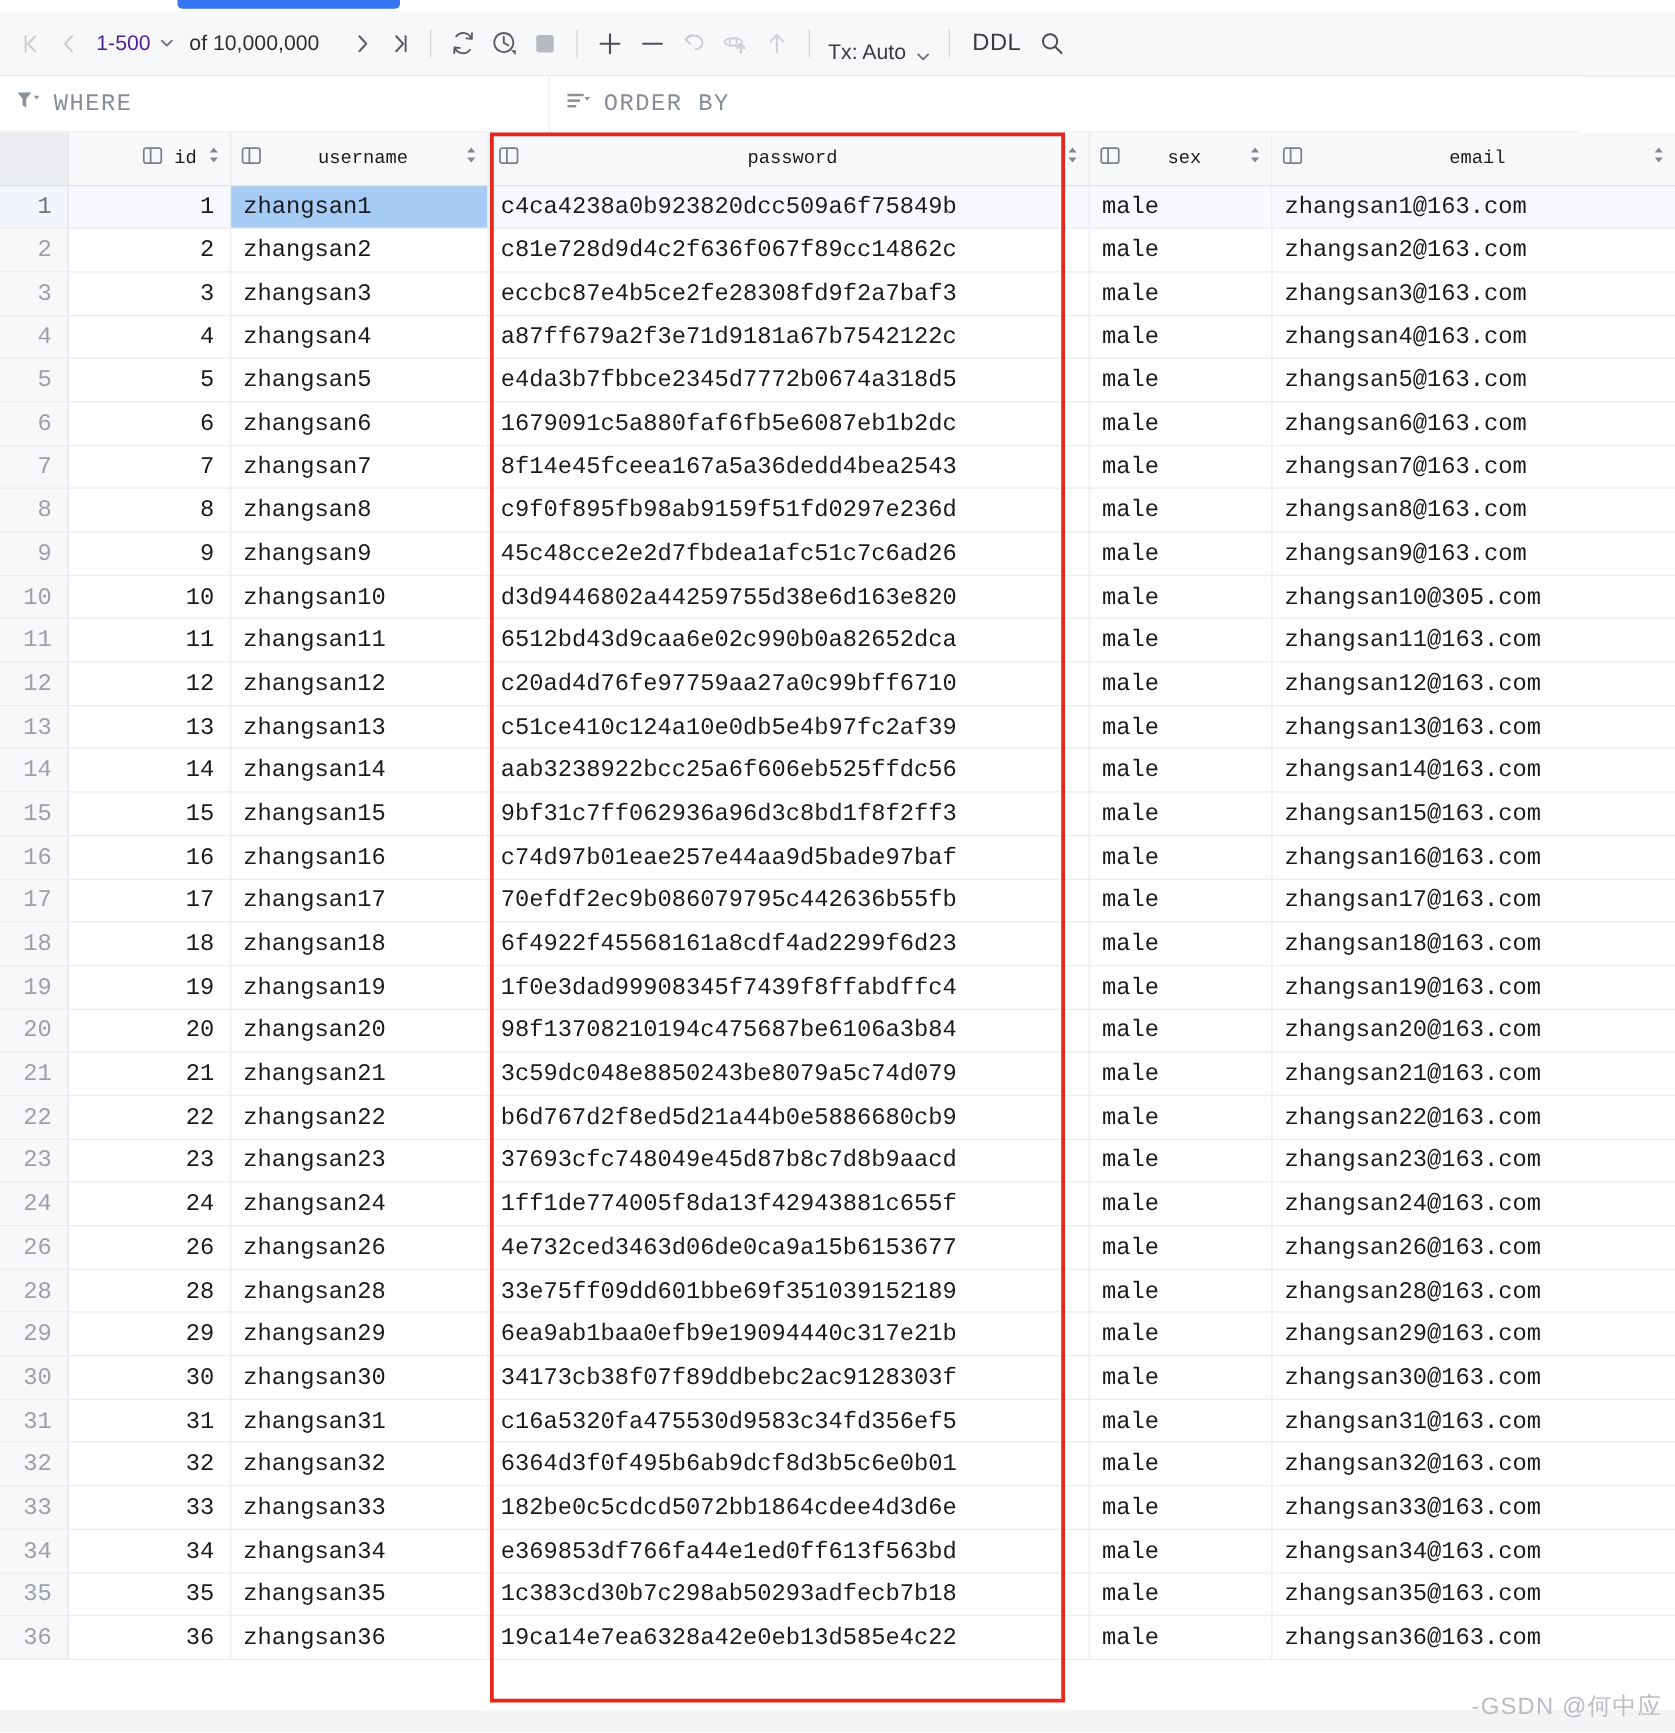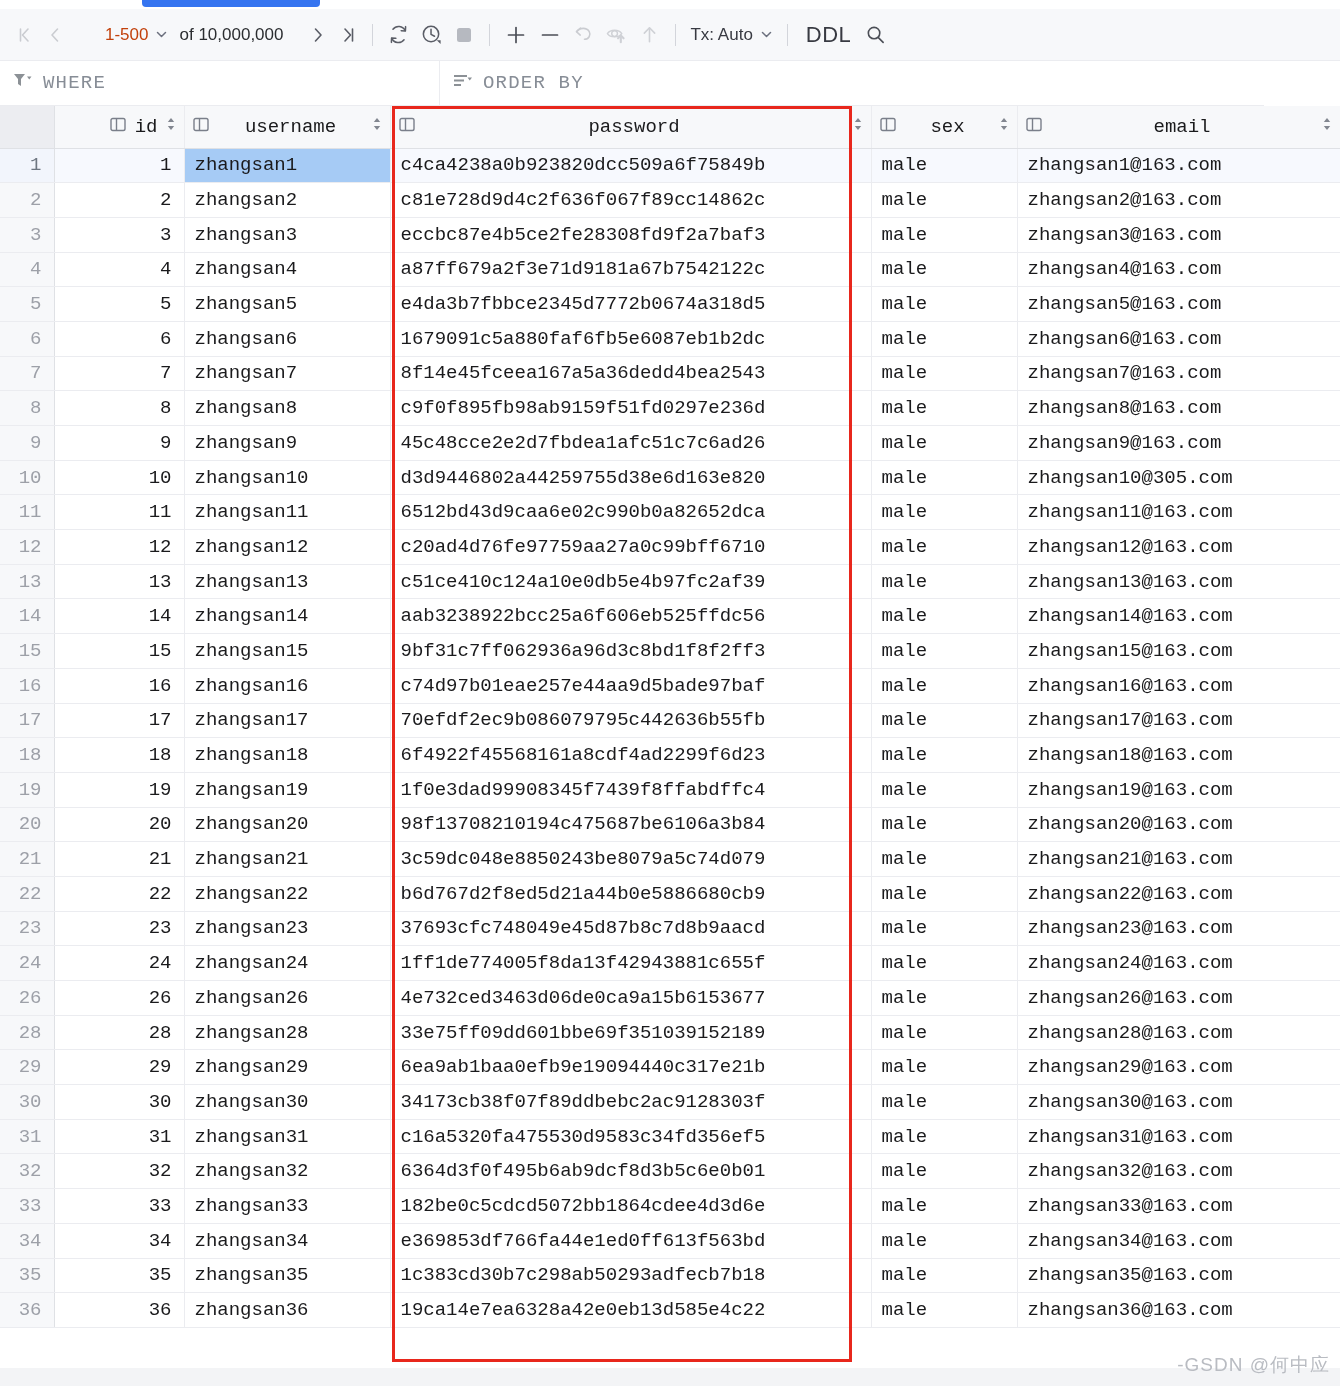--- a/index.html
+++ b/index.html
@@ -39,31 +39,31 @@
   .tb-sep {
     width:1px; height:22px; background:#D3D5DB; margin:0 9px; flex:0 0 auto;
   }
   .tb-text {
     font-family:"Liberation Sans", sans-serif;
     font-size:17px; color:#383A42; white-space:nowrap;
     display:flex; align-items:center; gap:4px;
   }
   .pagelabel {
     font-family:"Liberation Sans", sans-serif;
-    font-size:17px; color:#c2410c; white-space:nowrap;
-    padding:0 2px; cursor:pointer;margin-left:28px;
+    font-size:17px; color:#4c1d95; white-space:nowrap;
+    padding:0 2px; cursor:pointer;
   }
   .pagetotal {
     font-family:"Liberation Sans", sans-serif;
     font-size:17px; color:#2B2D30; white-space:nowrap;
     margin-left:6px; margin-right:20px;
   }
   .ddl-label {
     font-family:"Liberation Sans", sans-serif;
-    font-size:22px; color:#383A42; letter-spacing:.4px; cursor:pointer;
+    font-size:19px; color:#383A42; letter-spacing:.4px; cursor:pointer;
     padding:0 4px;
   }
 
   
   .filterbar {
     position:absolute; left:0; top:61px; width:1264px; height:45px;
     background:#FFFFFF; border-bottom:1px solid #EBECF0;
     display:flex; align-items:stretch;
   }
   .filtercell {
@@ -90,21 +90,21 @@
     color:#1A1A1C;
     white-space:nowrap; overflow:hidden;
     vertical-align:middle;
   }
   thead th {
     background:#F7F8FA;
     height:42px;
     border-bottom:1px solid #DFE1E5;
     font-weight:normal;
     color:#1A1A1C;
-    font-size:19px;
+    font-size:15px;
     padding:0 8px;
   }
   th.corner { background:#ECEDF1; border-right:1px solid #DFE1E5; }
   .hd-inner { display:flex; align-items:center; gap:8px; width:100%; }
   .hd-name { flex:1; }
   .colicon { flex:0 0 auto; }
   .sorticon { flex:0 0 auto; opacity:.85; }
 
   td.rownum {
     background:#F7F8FA; color:#9DA0A8; text-align:right;
@@ -274,21 +274,21 @@
       <span>
         <svg width="23" height="23" viewBox="0 0 24 24" fill="none" stroke="#9A9DA5" stroke-width="1.7" stroke-linecap="round" stroke-linejoin="round">
           <path d="M12 19.5 L12 5.5"></path>
           <path d="M6.6 10.6 L12 5 L17.4 10.6"></path>
         </svg>
       </span>
     </div>
 
     <div class="tb-sep"></div>
 
-    <div class="tb-btn" style="gap:7px;">
+    <div class="tb-btn" style="gap:7px;align-items:flex-end;">
       <span class="tb-text">Tx: Auto</span>
       <span>
         <svg width="13" height="13" viewBox="0 0 13 13" fill="none" stroke="#6C707E" stroke-width="1.5" stroke-linecap="round" stroke-linejoin="round">
           <path d="M2.5 4.5 L6.5 8.5 L10.5 4.5"></path>
         </svg>
       </span>
     </div>
 
     <div class="tb-sep"></div>
 

